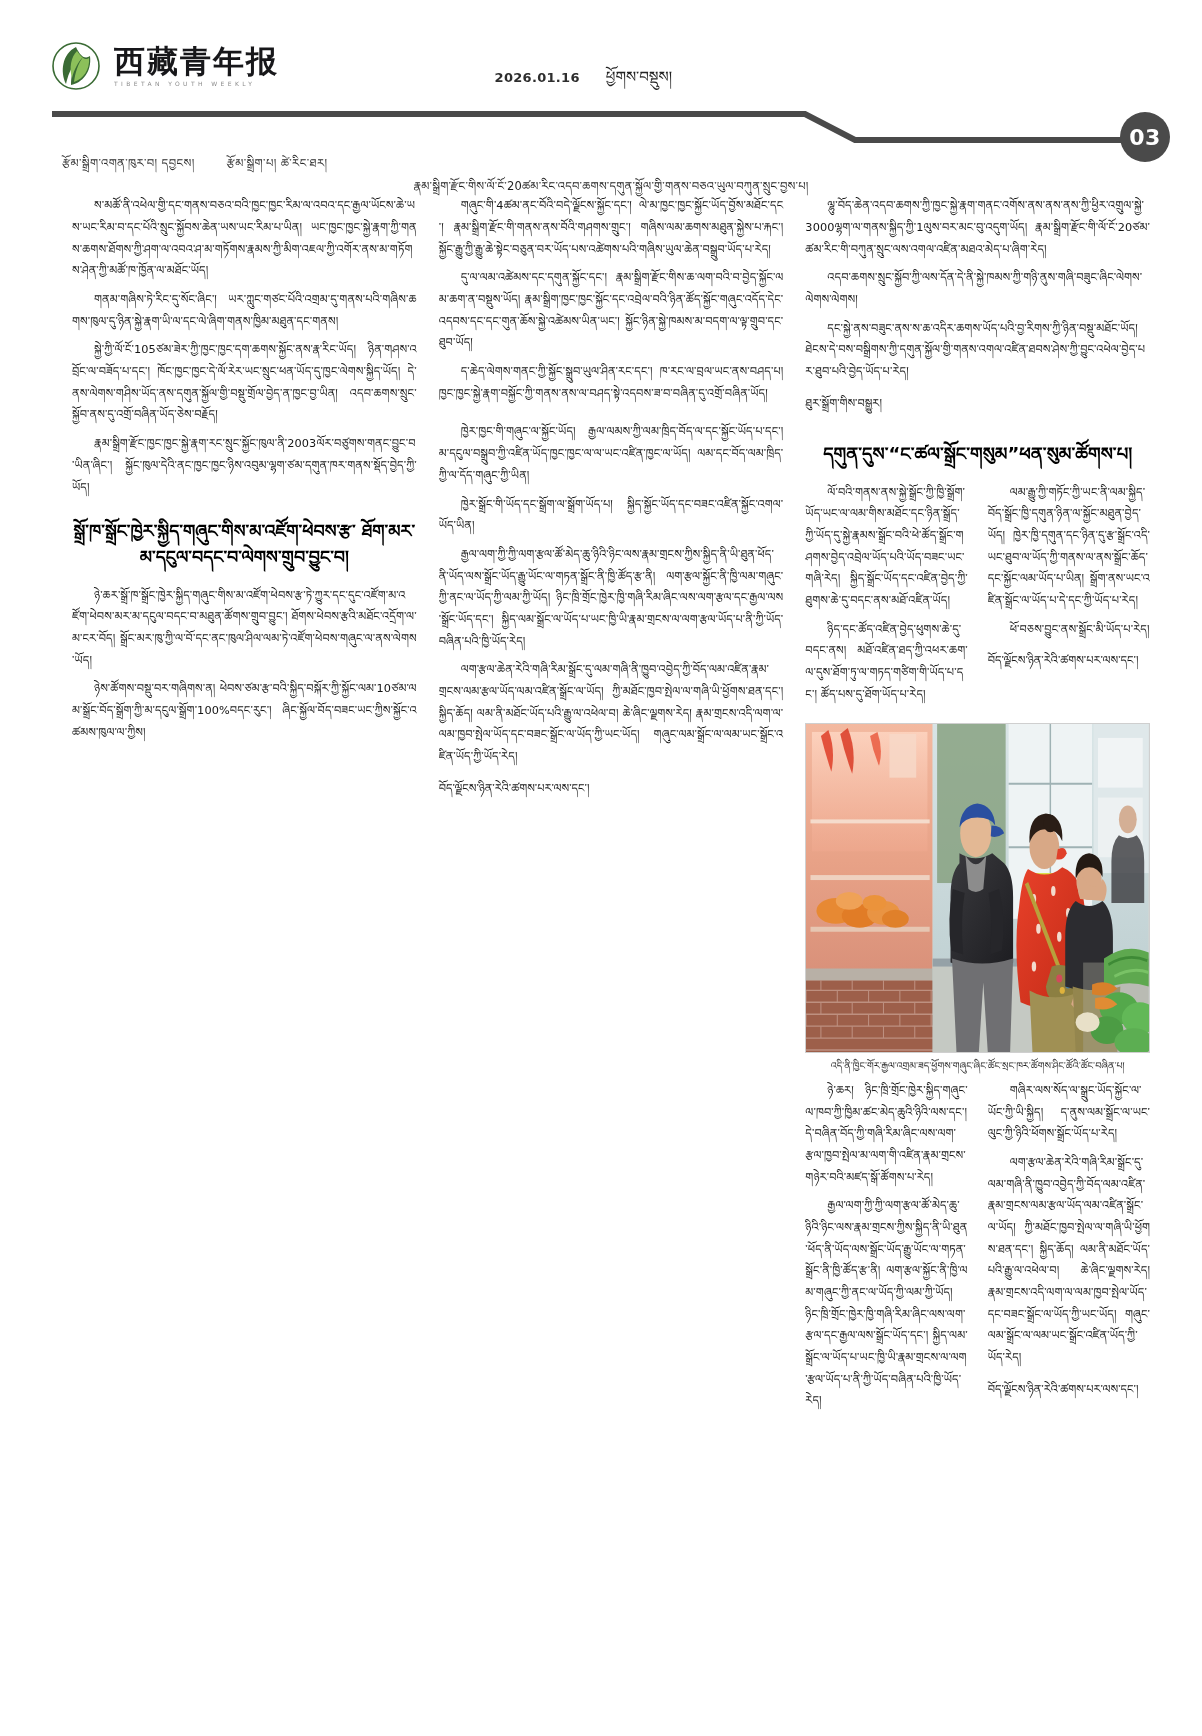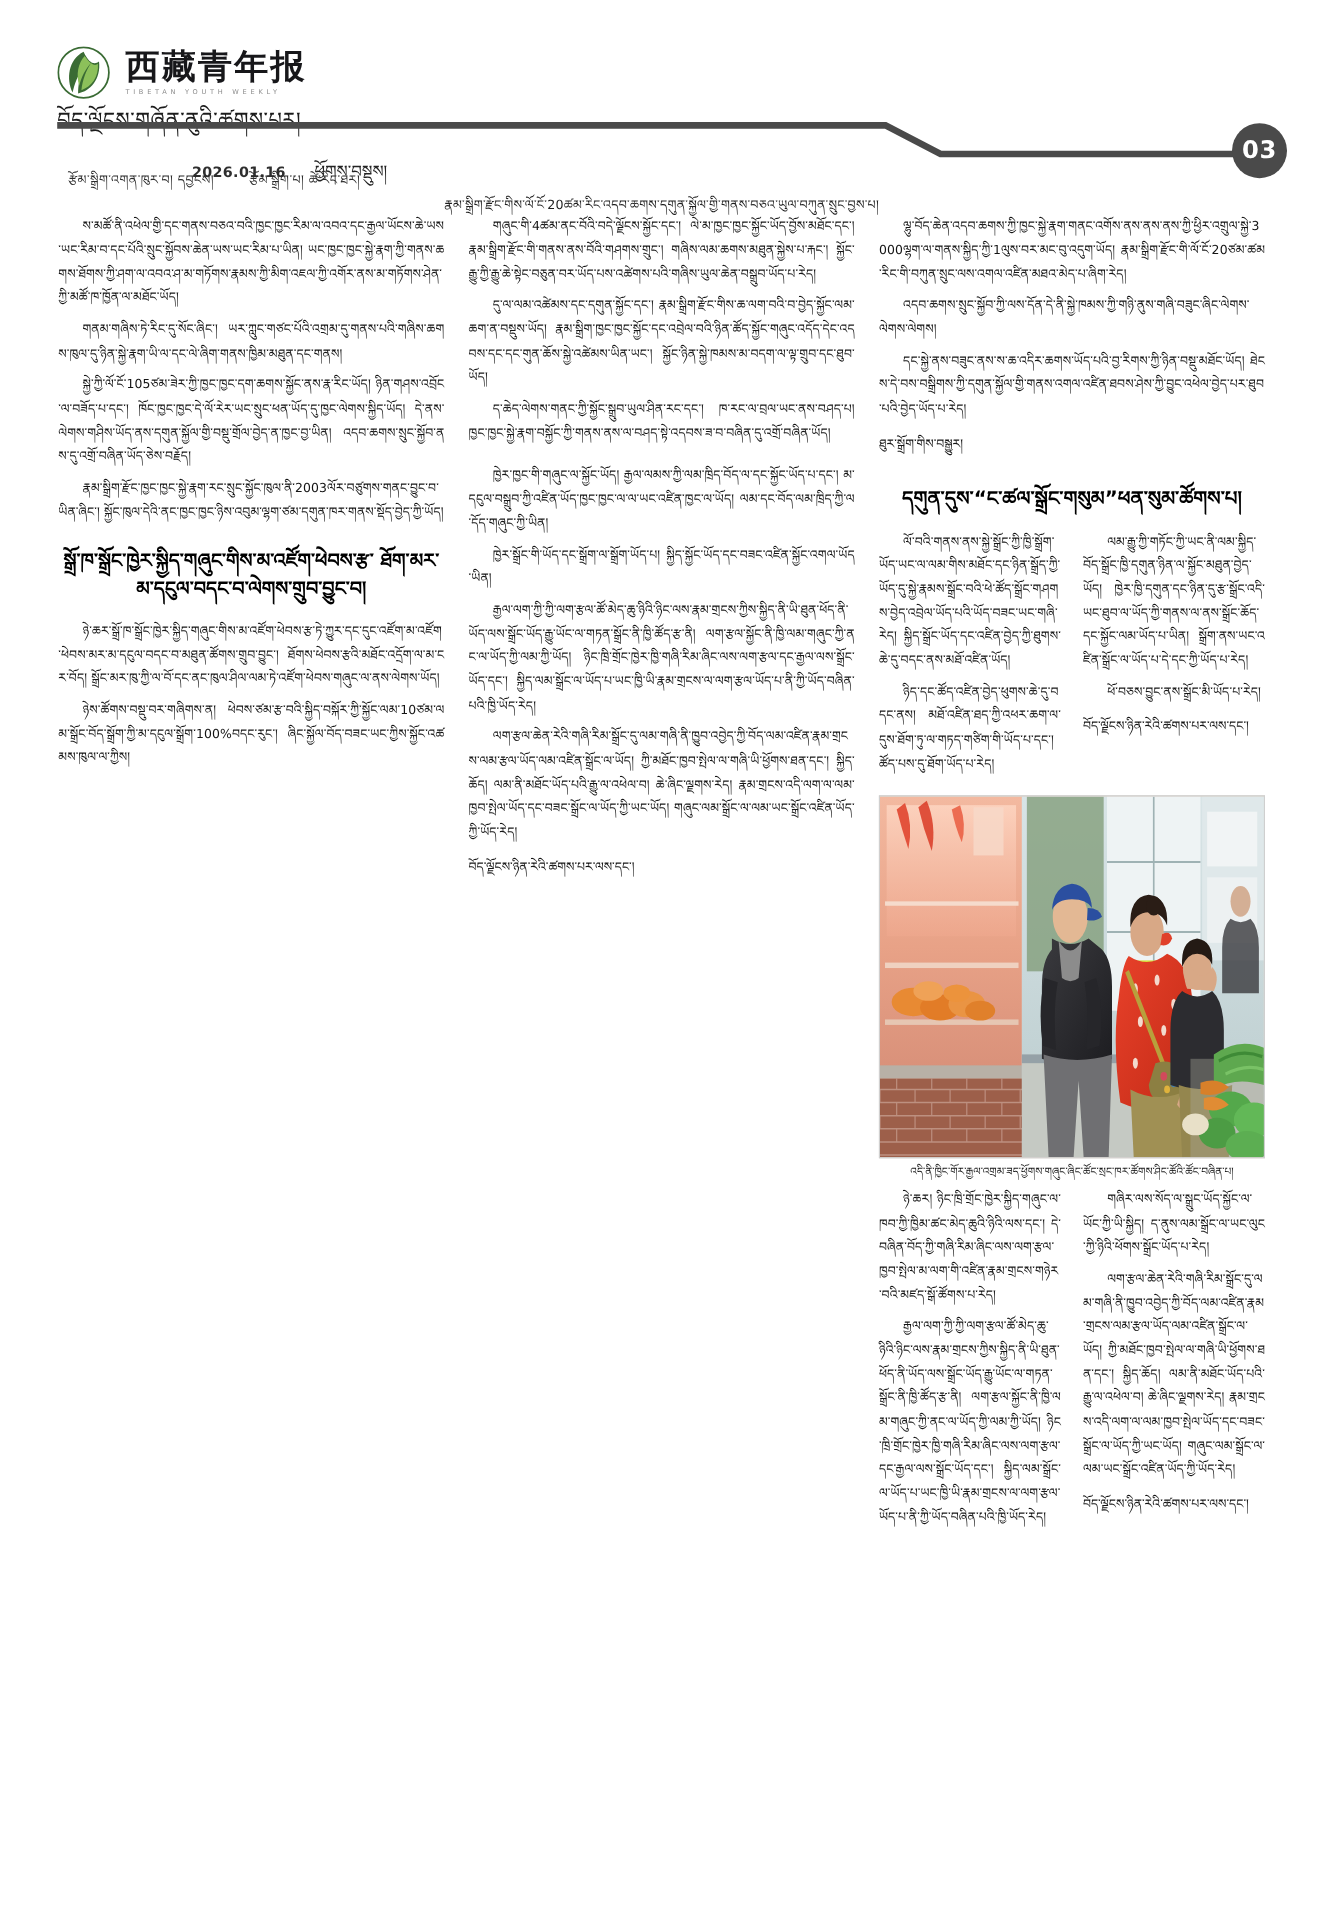--- a/index.html
+++ b/index.html
@@ -21,21 +21,20 @@
     overflow: hidden;
   }
 
   
   .masthead {
     position: relative;
     height: 130px;
     padding: 42px 40px 0 52px;
     display: flex;
     align-items: flex-start;
-    flex-direction: column;
   }
 
   .brand {
     display: flex;
     align-items: center;
     gap: 14px;
     flex: 0 0 auto;
     width: 320px;
   }
 
@@ -130,21 +129,21 @@
     font-size: 11.5px;
     color: #2a2a2a;
     letter-spacing: 0.4px;
     display: flex;
     gap: 32px;
   }
 
   
   .body-area {
     position: relative;
-    padding: 30px 52px 0 53px;
+    padding: 30px 52px 0 72px;
   }
 
   .kicker {
     text-align: center;
     font-size: 11.5px;
     color: #1d1d1d;
     line-height: 1.5;
     margin-top: 18px;
     letter-spacing: 0.2px;
   }
@@ -255,23 +254,20 @@
           <path d="M24 5 C10 12 8 30 14 42 C16 34 18 27 24 20 C20 29 19 36 19 43 C30 41 40 30 38 14 C34 17 29 16 24 5 Z" fill="#3a6b34"></path>
           <path d="M25 9 C31 18 35 18 37 16 C38 28 31 37 22 40 C23 31 26 22 31 15 C26 20 22 28 20 36 C17 26 19 15 25 9 Z" fill="#8cc05a"></path>
         </svg>
       </span>
       <span>
         <div class="brand-name">西藏青年报</div>
         <div class="brand-sub">TIBETAN YOUTH WEEKLY</div>
       </span>
     </div>
 
-    <div class="masthead-center">
-      <div class="masthead-tib">བོད་ལྗོངས་གཞོན་ནུའི་ཚགས་པར།</div>
-    </div>
 
     <div class="masthead-right">
       <div class="issue-date">2026.01.16</div>
       <div class="section-tib">ཕྱོགས་བསྡུས།</div>
     </div>
   </div>
 
   <svg class="rule-svg" viewBox="0 0 1202 60" preserveAspectRatio="none">
     <path d="M52 14 L805 14 L855 40 L1150 40" fill="none" stroke="#4a4a4a" stroke-width="6"></path>
   </svg>

